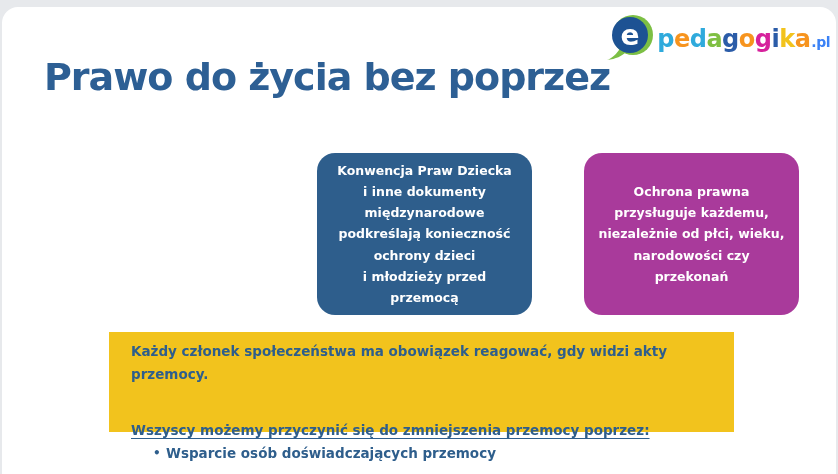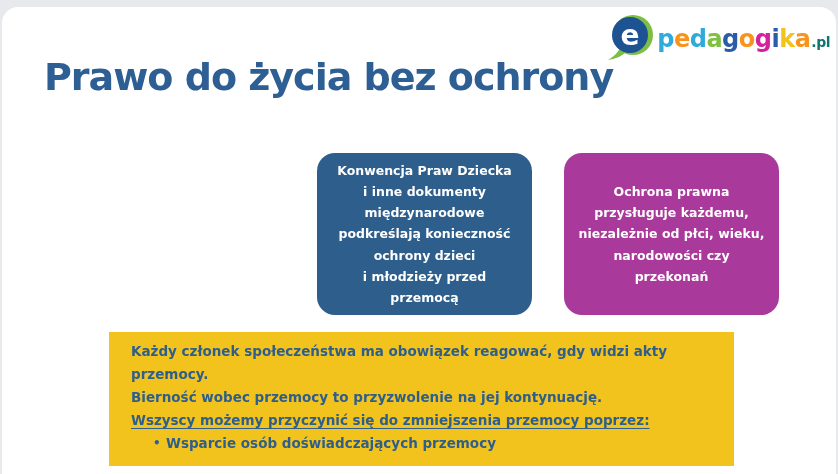--- a/index.html
+++ b/index.html
@@ -59,34 +59,35 @@
     text-align:center;
     color:#ffffff;
     font-weight:bold;
     font-size:12.5px;
     line-height:1.7;
     padding:0 8px;
     white-space:pre-line;
   }
   .card-1 { left:68px; }
   .card-2 { left:315px; }
-  .card-3 { left:562px; }
+  .card-3 { left:582px; }
   
   .notice {
     position:absolute;
     left:107px; top:325px;
-    width:625px; height:134px;
+    width:625px; height:100px;
     padding:8px 14px 0 22px;
     font-weight:bold;
     font-size:13.5px;
     line-height:23px;
   }
   .notice .underlined {
     text-decoration:underline;
     text-underline-offset:3px;
+    margin-top:33px;
   }
   .notice ul {
     list-style:none;
     margin-left:22px;
   }
   .notice li {
     position:relative;
     padding-left:13px;
   }
   .notice li::before {
@@ -112,42 +113,41 @@
       <span style="color: rgb(47, 170, 220);">p</span>
       <span style="color: rgb(247, 148, 30);">e</span>
       <span style="color: rgb(47, 170, 220);">d</span>
       <span style="color: rgb(127, 191, 66);">a</span>
       <span style="color: rgb(43, 92, 168);">g</span>
       <span style="color: rgb(247, 148, 30);">o</span>
       <span style="color: rgb(214, 33, 156);">g</span>
       <span style="color: rgb(43, 92, 168);">i</span>
       <span style="color: rgb(242, 195, 29);">k</span>
       <span style="color: rgb(247, 148, 30);">a</span>
-      <span class="suffix" style="color: #0f766e;">.pl</span>
+      <span class="suffix" style="color: #3b82f6;">.pl</span>
     </div>
   </div>
 
-  <h1 class="page-title" style="color: rgb(45, 95, 148);">Prawo do życia bez ochrony</h1>
+  <h1 class="page-title" style="color: rgb(45, 95, 148);">Prawo do życia bez poprzez</h1>
 
   <div class="card card-2" style="background: rgb(46, 94, 140);">Konwencja Praw Dziecka
 i inne dokumenty
 międzynarodowe
 podkreślają konieczność
 ochrony dzieci
 i młodzieży przed
 przemocą</div>
   <div class="card card-3" style="background: rgb(169, 58, 155);">Ochrona prawna
 przysługuje każdemu,
 niezależnie od płci, wieku,
 narodowości czy
 przekonań</div>
 
   <div class="notice" style="color: rgb(46, 94, 140); background: rgb(242, 195, 29);">
     <div>Każdy członek społeczeństwa ma obowiązek reagować, gdy widzi akty przemocy.</div>
-    <div>Bierność wobec przemocy to przyzwolenie na jej kontynuację.</div>
     <div class="underlined">Wszyscy możemy przyczynić się do zmniejszenia przemocy poprzez:</div>
     <ul>
       <li>Wsparcie osób doświadczających przemocy</li>
 
     </ul>
   </div>
 
 </div>
 
 </body></html>

